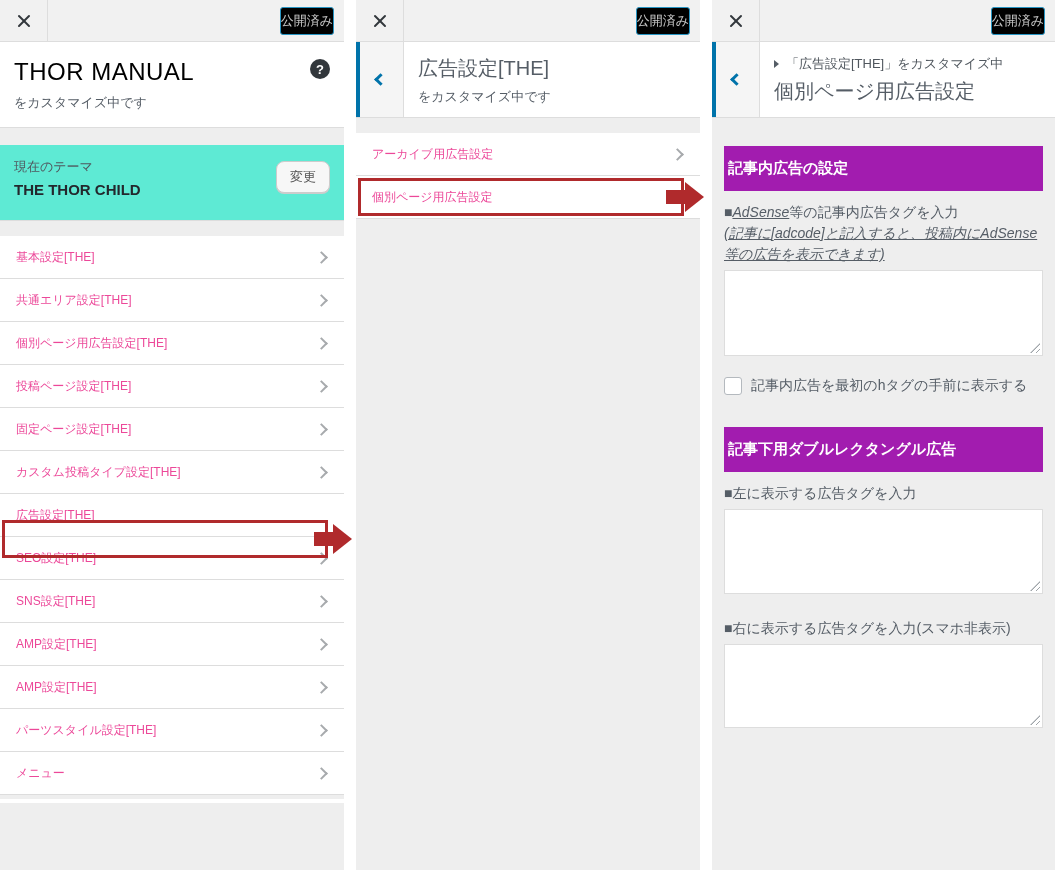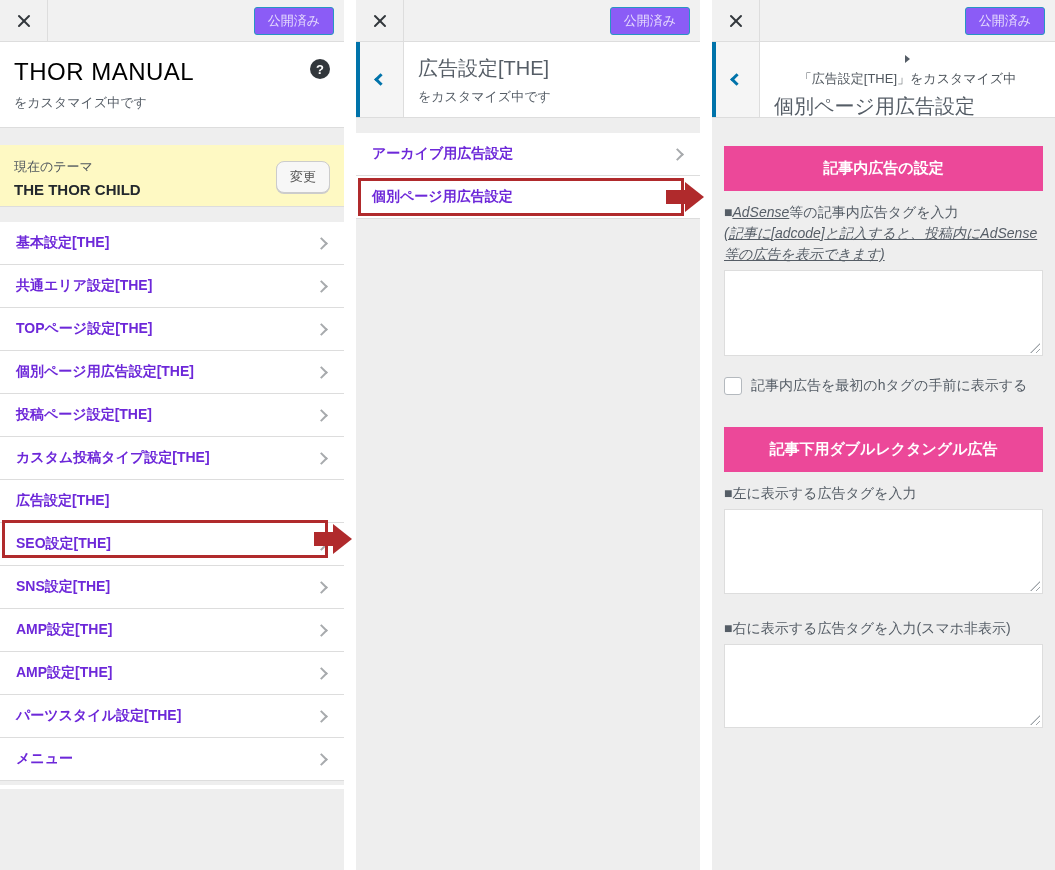--- a/index.html
+++ b/index.html
@@ -12,74 +12,74 @@
   }
   .panel { position:absolute; top:0; height:870px; background:#eeeeee; }
   #panel-left   { left:0;     width:344px; }
   #panel-middle { left:356px; width:344px; }
   #panel-right  { left:712px; width:343px; }
 
   
   .topbar { height:42px; background:#f1f1f1; border-bottom:1px solid #dddddd; position:relative; }
   .close-btn { position:absolute; left:0; top:0; width:48px; height:41px;
     border-right:1px solid #dddddd; display:flex; align-items:center; justify-content:center; cursor:pointer; }
-  .publish-btn { position:absolute; right:10px; top:7px; height:28px; padding:0 13px;
-    background:#8b5cf6; border:1px solid #2795c3; border-radius:3px;
+  .publish-btn { position:absolute; right:10px; top:7px; height:28px; padding:0 0;
+    background:#000000; border:1px solid #2795c3; border-radius:3px;
     color:rgba(255,255,255,0.78); font-size:13px; line-height:26px; cursor:default; }
 
   
   .pane-header { background:#ffffff; border-bottom:1px solid #dddddd; position:relative; }
   .lp-header { padding:16px 14px 15px 14px; }
   .panel-title { font-size:24px; font-weight:400; color:#000000; letter-spacing:0.5px; }
   .panel-sub { font-size:13px; color:#555d66; margin-top:8px; }
   .help-icon { position:absolute; right:14px; top:17px; width:20px; height:20px; border-radius:50%;
     background:#32373c; color:#ffffff; font-size:13px; font-weight:bold;
     display:flex; align-items:center; justify-content:center; }
 
   .sub-header { height:76px; }
   .back-col { position:absolute; left:0; top:0; bottom:0; width:48px; background:#f5f5f5;
     border-right:1px solid #dddddd; cursor:pointer; }
   .back-accent { position:absolute; left:0; top:0; bottom:0; width:4px; background:#0073aa; }
   .chev { width:9px; height:9px; border-top:2px solid #a7aaad; border-right:2px solid #a7aaad; display:inline-block; }
   .chev-right { transform:rotate(45deg); }
   .back-chev { position:absolute; left:20px; top:33px; width:9px; height:9px;
     border-top:3px solid #0073aa; border-right:3px solid #0073aa; transform:rotate(225deg); }
   .sub-head-content { margin-left:48px; padding:13px 14px 0 14px; }
-  .crumb { display:flex; align-items:center; gap:7px; font-size:13px; color:#50575e;flex-direction:column; }
+  .crumb { display:flex; align-items:center; gap:7px; font-size:13px; color:#50575e; }
   .crumb-tri { width:0; height:0; border-left:5px solid #555d66; border-top:4px solid transparent; border-bottom:4px solid transparent; }
   .sub-title { font-size:20px; color:#555d66; margin-top:5px; }
   .mp-title { font-size:20px; color:#555d66; }
   .mp-sub { font-size:13px; color:#555d66; margin-top:6px; }
 
   .spacer-15 { height:15px; } .spacer-17 { height:17px; }
 
   
-  .theme-row { background:#fef9c3; border-bottom:1px solid #dddddd; padding:13px 14px; position:relative; height:62px; }
+  .theme-row { background:#5eead4; border-bottom:1px solid #dddddd; padding:13px 14px; position:relative; height:76px; }
   .theme-label { font-size:13px; color:#50575e; }
   .theme-name { font-size:15px; font-weight:bold; color:#23282d; margin-top:5px; }
   .btn-secondary { position:absolute; right:14px; top:16px; background:#f7f7f7; border:1px solid #cccccc;
     border-radius:8px; box-shadow:0 1px 0 #cccccc; color:#555555; font-size:13px; padding:6px 13px; cursor:pointer; }
 
   
   .menu-item { height:43px; background:#ffffff; border-bottom:1px solid #dddddd;
     display:flex; align-items:center; padding:0 16px; position:relative; cursor:pointer; }
-  .menu-label { font-size:14px; font-weight:bold; color:#6d28d9; }
+  .menu-label { font-size:12px; font-weight:normal; color:#ec4899; }
   .menu-item .chev-right { position:absolute; right:18px; }
 
   
   .hl-box { position:absolute; border:3px solid #b02a2c; z-index:5; pointer-events:none; background:transparent; }
   .arrow-tail { position:absolute; background:#b02a2c; z-index:6; pointer-events:none; }
   .arrow-head { position:absolute; width:0; height:0; border-top:15px solid transparent;
     border-bottom:15px solid transparent; border-left:19px solid #b02a2c; z-index:6; pointer-events:none; }
 
   
   .rp-body { padding:0 12px; }
   .desc-box { background:#ffffff; margin-top:25px; padding:9px 12px; font-size:14px; color:#555d66; }
-  .section-head { margin-top:28px; background:#ec4899; color:#ffffff; font-size:15px; font-weight:bold;
-    text-align:center; padding:13px 4px; cursor:pointer; }
+  .section-head { margin-top:28px; background:#a21caf; color:#ffffff; font-size:15px; font-weight:bold;
+    padding:13px 4px; cursor:pointer; }
   .field-label { margin-top:11px; font-size:14px; color:#555d66; line-height:1.5; }
   .em { font-style:italic;text-decoration:underline; }
   .ta-wrap { position:relative; margin-top:5px; }
   .ta-wrap textarea { width:100%; border:1px solid #dddddd; background:#ffffff; resize:none;
     padding:6px; font-family:"Liberation Sans", sans-serif; font-size:13px; display:block; outline:none; }
   .ta-tall { height:86px; } .ta-mid { height:85px; } .ta-low { height:84px; }
   .resize-corner { position:absolute; right:3px; bottom:3px; width:10px; height:10px;
     background:repeating-linear-gradient(135deg, transparent 0 3px, #a0a5aa 3px 4px);
     clip-path:polygon(100% 0, 100% 100%, 0 100%); }
   .checkbox-row { margin-top:21px; display:flex; align-items:flex-start; gap:9px; font-size:14px; color:#555d66; }
@@ -124,29 +124,29 @@
   <div>
     <div class="menu-item">
       <span class="menu-label">基本設定[THE]</span>
       <span class="chev chev-right"></span>
     </div>
     <div class="menu-item">
       <span class="menu-label">共通エリア設定[THE]</span>
       <span class="chev chev-right"></span>
     </div>
     <div class="menu-item">
-      <span class="menu-label">TOPページ設定[THE]</span>
-      <span class="chev chev-right"></span>
-    </div>
-    <div class="menu-item">
       <span class="menu-label">個別ページ用広告設定[THE]</span>
       <span class="chev chev-right"></span>
     </div>
     <div class="menu-item">
       <span class="menu-label">投稿ページ設定[THE]</span>
+      <span class="chev chev-right"></span>
+    </div>
+    <div class="menu-item">
+      <span class="menu-label">固定ページ設定[THE]</span>
       <span class="chev chev-right"></span>
     </div>
     <div class="menu-item">
       <span class="menu-label">カスタム投稿タイプ設定[THE]</span>
       <span class="chev chev-right"></span>
     </div>
     <div class="menu-item">
       <span class="menu-label">広告設定[THE]</span>
     </div>
     <div class="menu-item">

